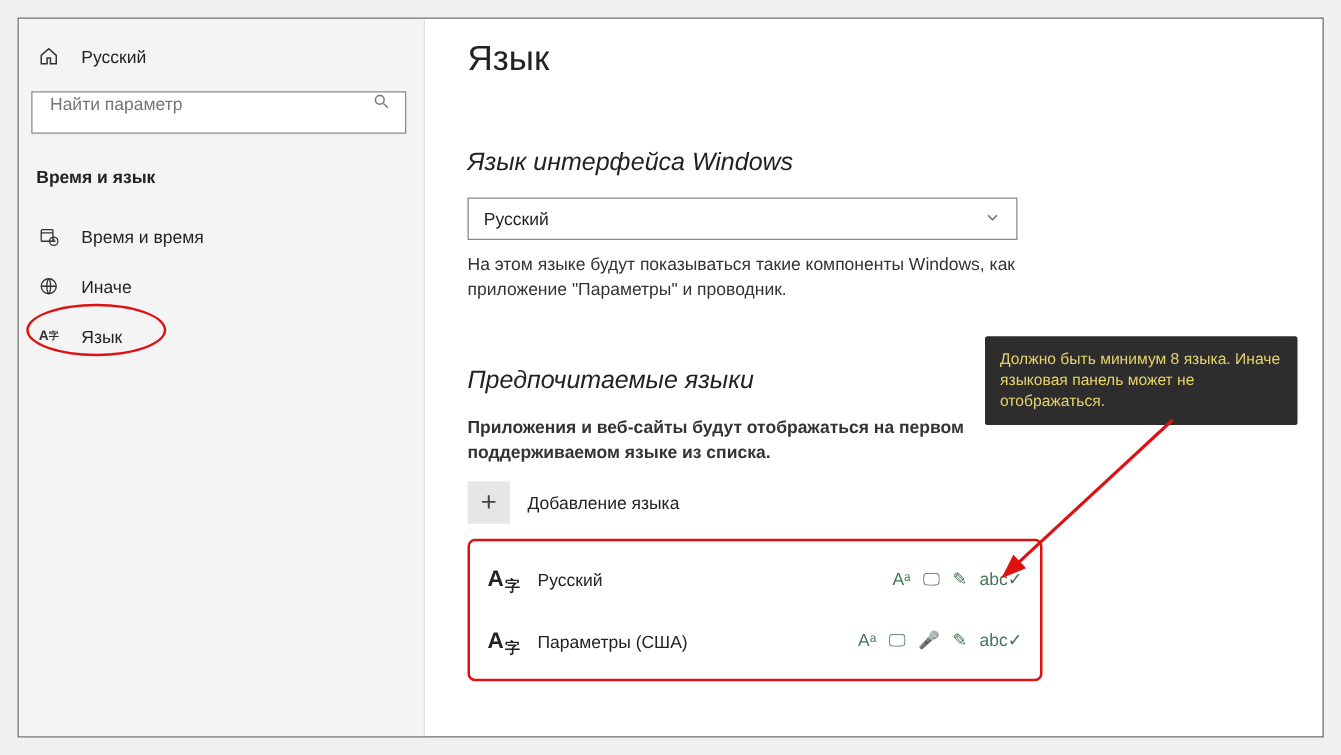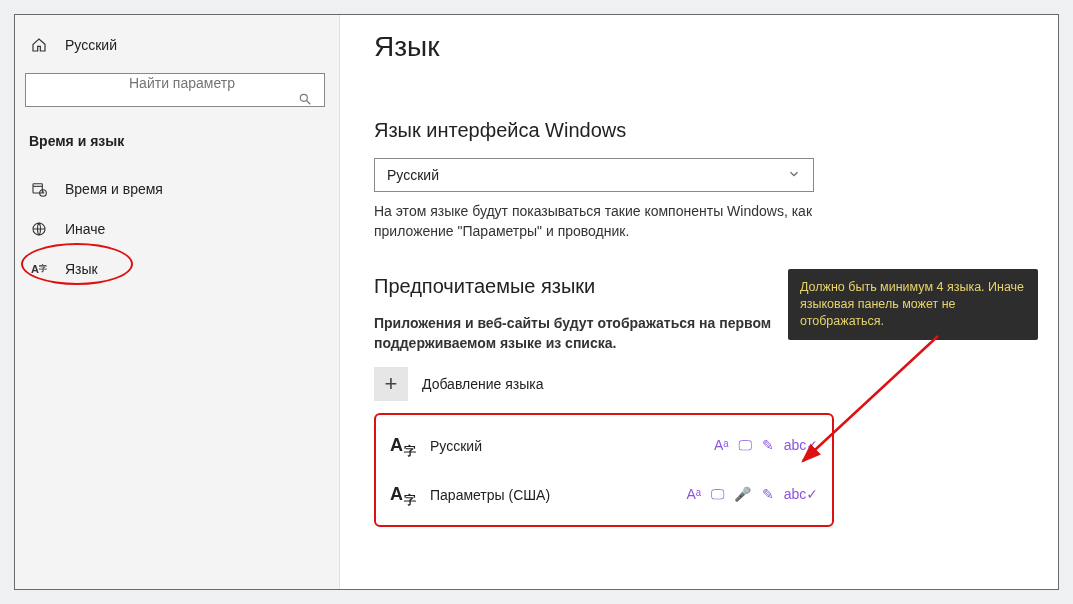--- a/index.html
+++ b/index.html
@@ -37,25 +37,24 @@
     cursor: pointer;
     position: relative;
   }
   .side-row .ico { width: 20px; display:flex; justify-content:center; color:#333; }
   .search-box {
     margin: 12px 0 18px 0;
     height: 34px;
     border: 1px solid #888;
     background: #fff;
     display: flex;
-    align-items: flex-end;
+    align-items: flex-start;
     justify-content: space-between;
     padding: 0 12px;
     color: #666;
-    flex-direction: column;
   }
   .search-box input {
     border: none; outline: none; flex:1;
     font-size: 14px; color:#555; background:transparent;
   }
   .side-section-title {
     font-weight: 600;
     padding: 8px 4px 6px 4px;
   }
   .side-items { margin-top: 14px; }
@@ -69,29 +68,29 @@
     pointer-events: none;
   }
 
   .main {
     flex: 1;
     padding: 16px 34px 8px 34px;
     position: relative;
     overflow: hidden;
   }
   .page-title { font-size: 28px; font-weight: 400; margin-bottom: 56px; }
-  .subtitle   { font-size: 20px; font-weight: 400; margin-bottom: 16px; }
+  .subtitle   { font-size: 20px; font-weight: 400; margin-bottom: 16px; font-style: italic; }
   .select {
     width: 440px; height: 34px;
     border: 1px solid #888;
     display:flex; align-items:center; justify-content:space-between;
     padding: 0 12px; cursor: pointer; margin-bottom: 10px;
   }
   .chev { color:#666; }
-  .hint { color:#333; line-height:1.4; margin-bottom: 34px; width: 440px; }
+  .hint { color:#333; line-height:1.4; margin-bottom: 52px; width: 440px; }
 
   .add-lang { display:flex; align-items:center; gap:14px; margin-bottom:12px; }
   .plus-box{
     width:34px; height:34px; background:#e6e6e6;
     display:flex; align-items:center; justify-content:center;
     font-size:22px; color:#444; cursor:pointer;
   }
   .lang-list {
     border: 2px solid #d11;
     border-radius: 6px;
@@ -99,21 +98,21 @@
     width: 460px;
   }
   .lang-row {
     display:flex; align-items:center; justify-content:space-between;
     padding: 14px 4px;
   }
   .lang-row + .lang-row { border-top: none; }
   .lang-left { display:flex; align-items:center; gap:14px; }
   .lang-glyph { font-size:18px; font-weight:600; display:flex; align-items:flex-end; gap:1px; }
   .lang-glyph sub{ font-size:12px; position:relative; top:4px; }
-  .caps { display:flex; gap:10px; color:#6d28d9; font-size:14px; }
+  .caps { display:flex; gap:10px; color:#14532d; font-size:14px; }
   .caps span{ opacity:.8; }
 
   .tooltip {
     position:absolute;
     top: 254px; right: 20px;
     width: 250px;
     background:#2d2d2d;
     color:#e7d36b;
     font-size:12.5px;
     line-height:1.35;
@@ -230,21 +229,21 @@
         <div class="caps">
           <span>Aᵃ</span>
           <span>🖵</span>
           <span>🎤</span>
           <span>✎</span>
           <span>abc✓</span>
         </div>
       </div>
     </div>
 
-    <div class="tooltip">Должно быть минимум 4 языка. Иначе языковая панель может не отображаться.</div>
+    <div class="tooltip">Должно быть минимум 8 языка. Иначе языковая панель может не отображаться.</div>
     <svg class="arrow" viewBox="0 0 170 145">
       <defs>
         <marker id="ah" markerWidth="10" markerHeight="10" refX="7" refY="3" orient="auto">
           <path d="M0,0 L8,3 L0,6 Z" fill="#d11"></path>
         </marker>
       </defs>
       <line x1="150" y1="5" x2="15" y2="130" stroke="#d11" stroke-width="2.5" marker-end="url(#ah)"></line>
     </svg>
   </div>
 </div>

